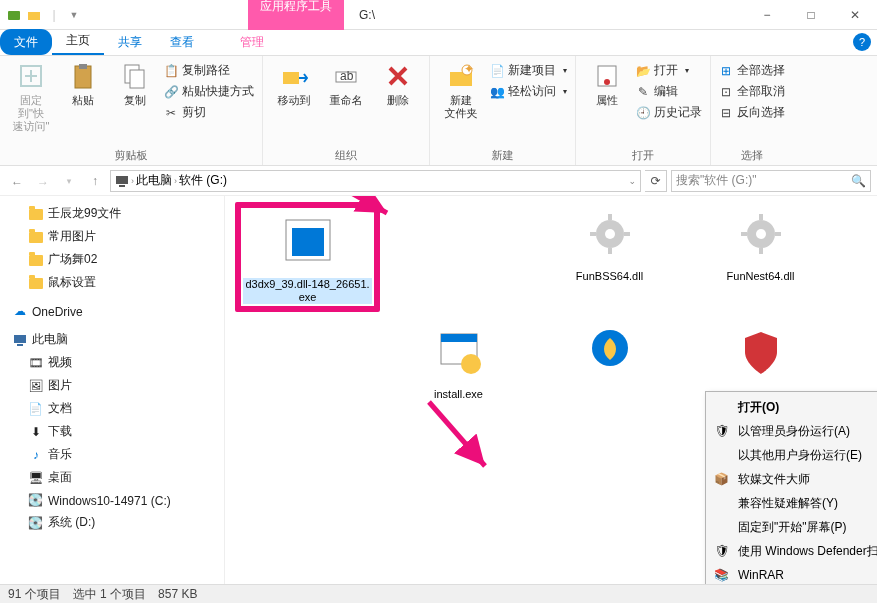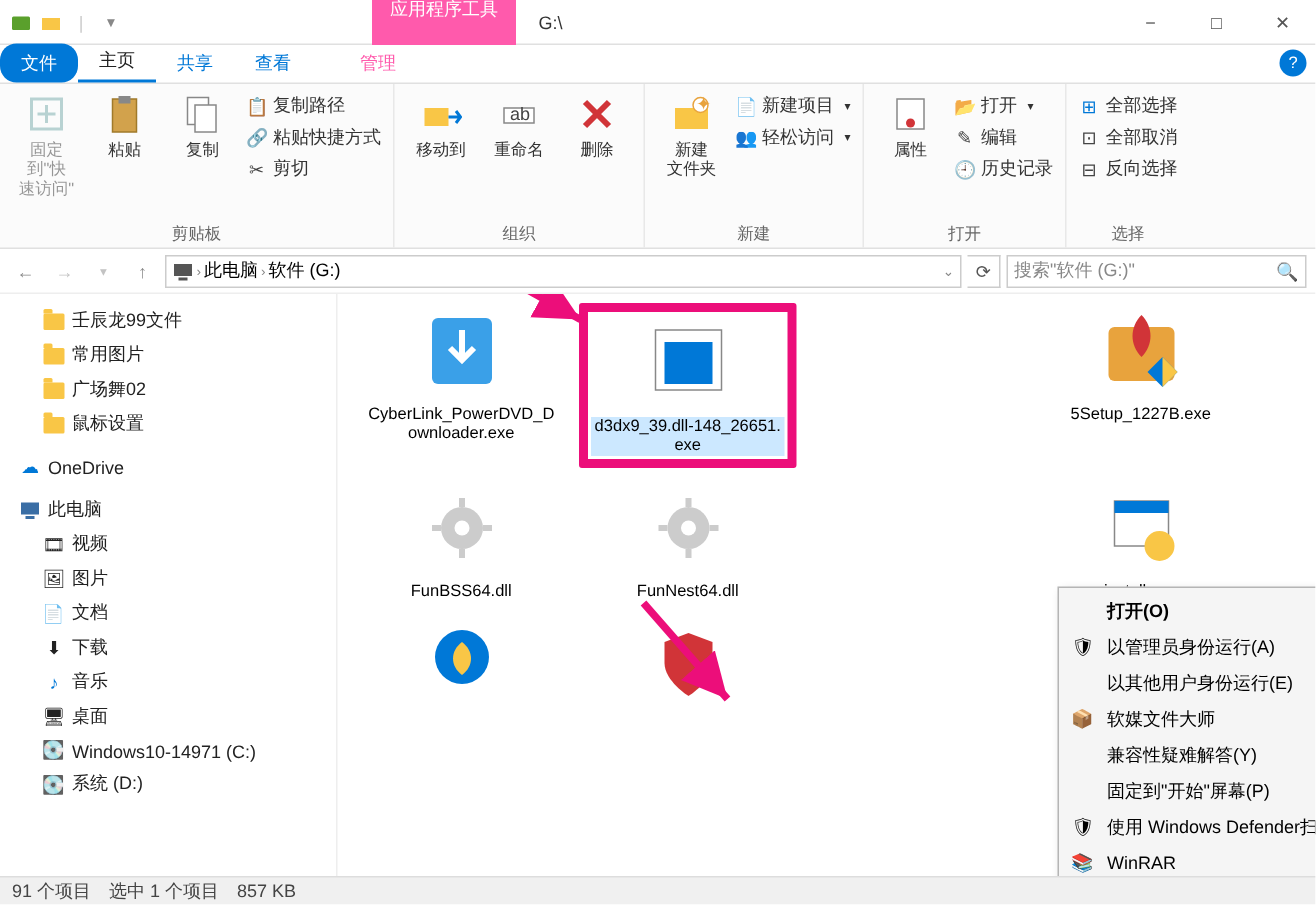--- a/index.html
+++ b/index.html
@@ -357,50 +357,30 @@
         <span>Windows10-14971 (C:)</span>
       </div>
     <div class="tree-item">
         <span class="ticon">💽</span>
         <span>系统 (D:)</span>
       </div>
   </div>
 
   <div class="content">
     <div class="file-grid">
-      <div class="file-item">
-        <div class="file-thumb">
-            <svg width="56" height="56">
-              <rect x="8" y="6" width="40" height="44" fill="#3aa0e8" rx="4"></rect>
-              <path d="M28 14 L28 34 M20 26 L28 34 L36 26" stroke="#fff" stroke-width="4" fill="none"></path>
-            </svg>
-          </div>
-        <div class="file-name">CyberLink_PowerDVD_Downloader.exe</div>
-      </div>
       <div class="file-item selected-box">
         <div class="file-thumb">
             <svg width="56" height="56">
               <rect x="6" y="6" width="44" height="40" fill="#fff" stroke="#888"></rect>
               <rect x="12" y="14" width="32" height="28" fill="#0078d7"></rect>
             </svg>
           </div>
         <div class="file-name" style="background:#cce8ff">d3dx9_39.dll-148_26651.exe</div>
       </div>
       <div class="file-item" style="visibility:hidden"></div>
-      <div class="file-item">
-        <div class="file-thumb">
-            <svg width="56" height="56">
-              <rect x="6" y="12" width="44" height="36" fill="#e8a33d" rx="4"></rect>
-              <path d="M28 4 C20 12 20 24 28 32 C36 24 36 12 28 4" fill="#d13438"></path>
-              <path d="M42 32 L52 42 L42 52 L32 42 Z" fill="#0078d7"></path>
-              <path d="M42 32 L52 42 L42 52" fill="#f9c646"></path>
-            </svg>
-          </div>
-        <div class="file-name">5Setup_1227B.exe</div>
-      </div>
       <div class="file-item">
         <div class="file-thumb">
             <svg width="56" height="56">
               <circle cx="28" cy="28" r="14" fill="#ccc"></circle>
               <circle cx="28" cy="28" r="5" fill="#fff"></circle>
               <g stroke="#ccc" stroke-width="4">
                 <line x1="28" y1="8" x2="28" y2="14"></line>
                 <line x1="28" y1="42" x2="28" y2="48"></line>
                 <line x1="8" y1="28" x2="14" y2="28"></line>
                 <line x1="42" y1="28" x2="48" y2="28"></line>

